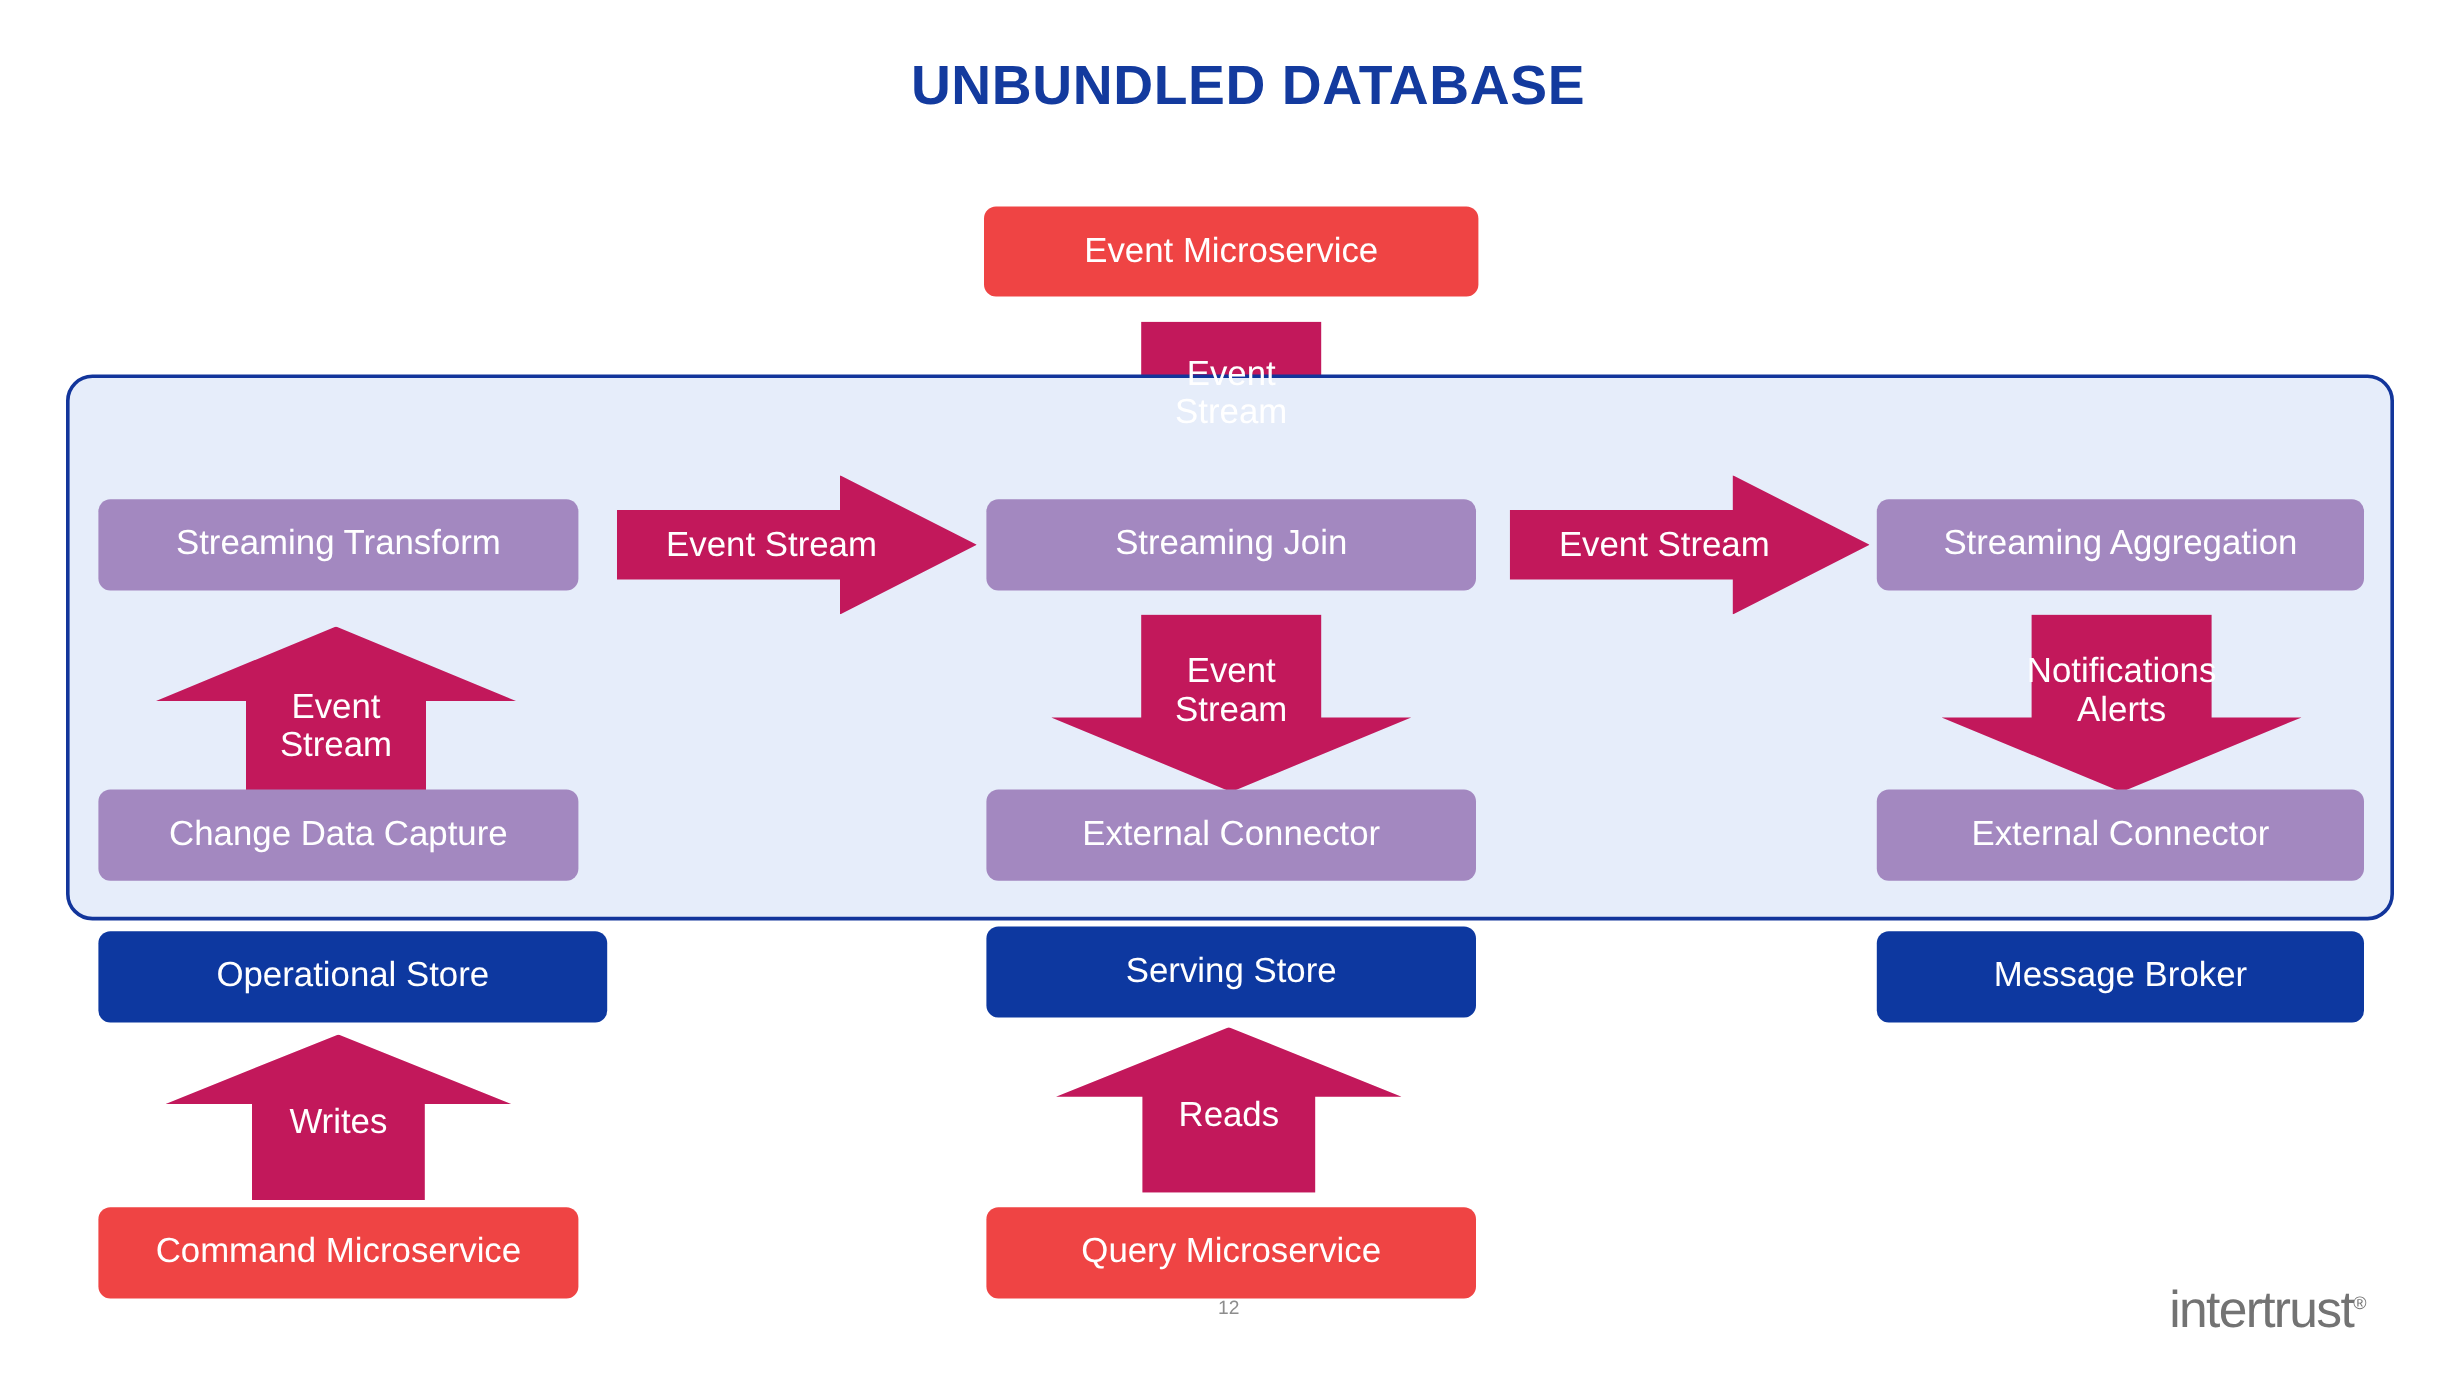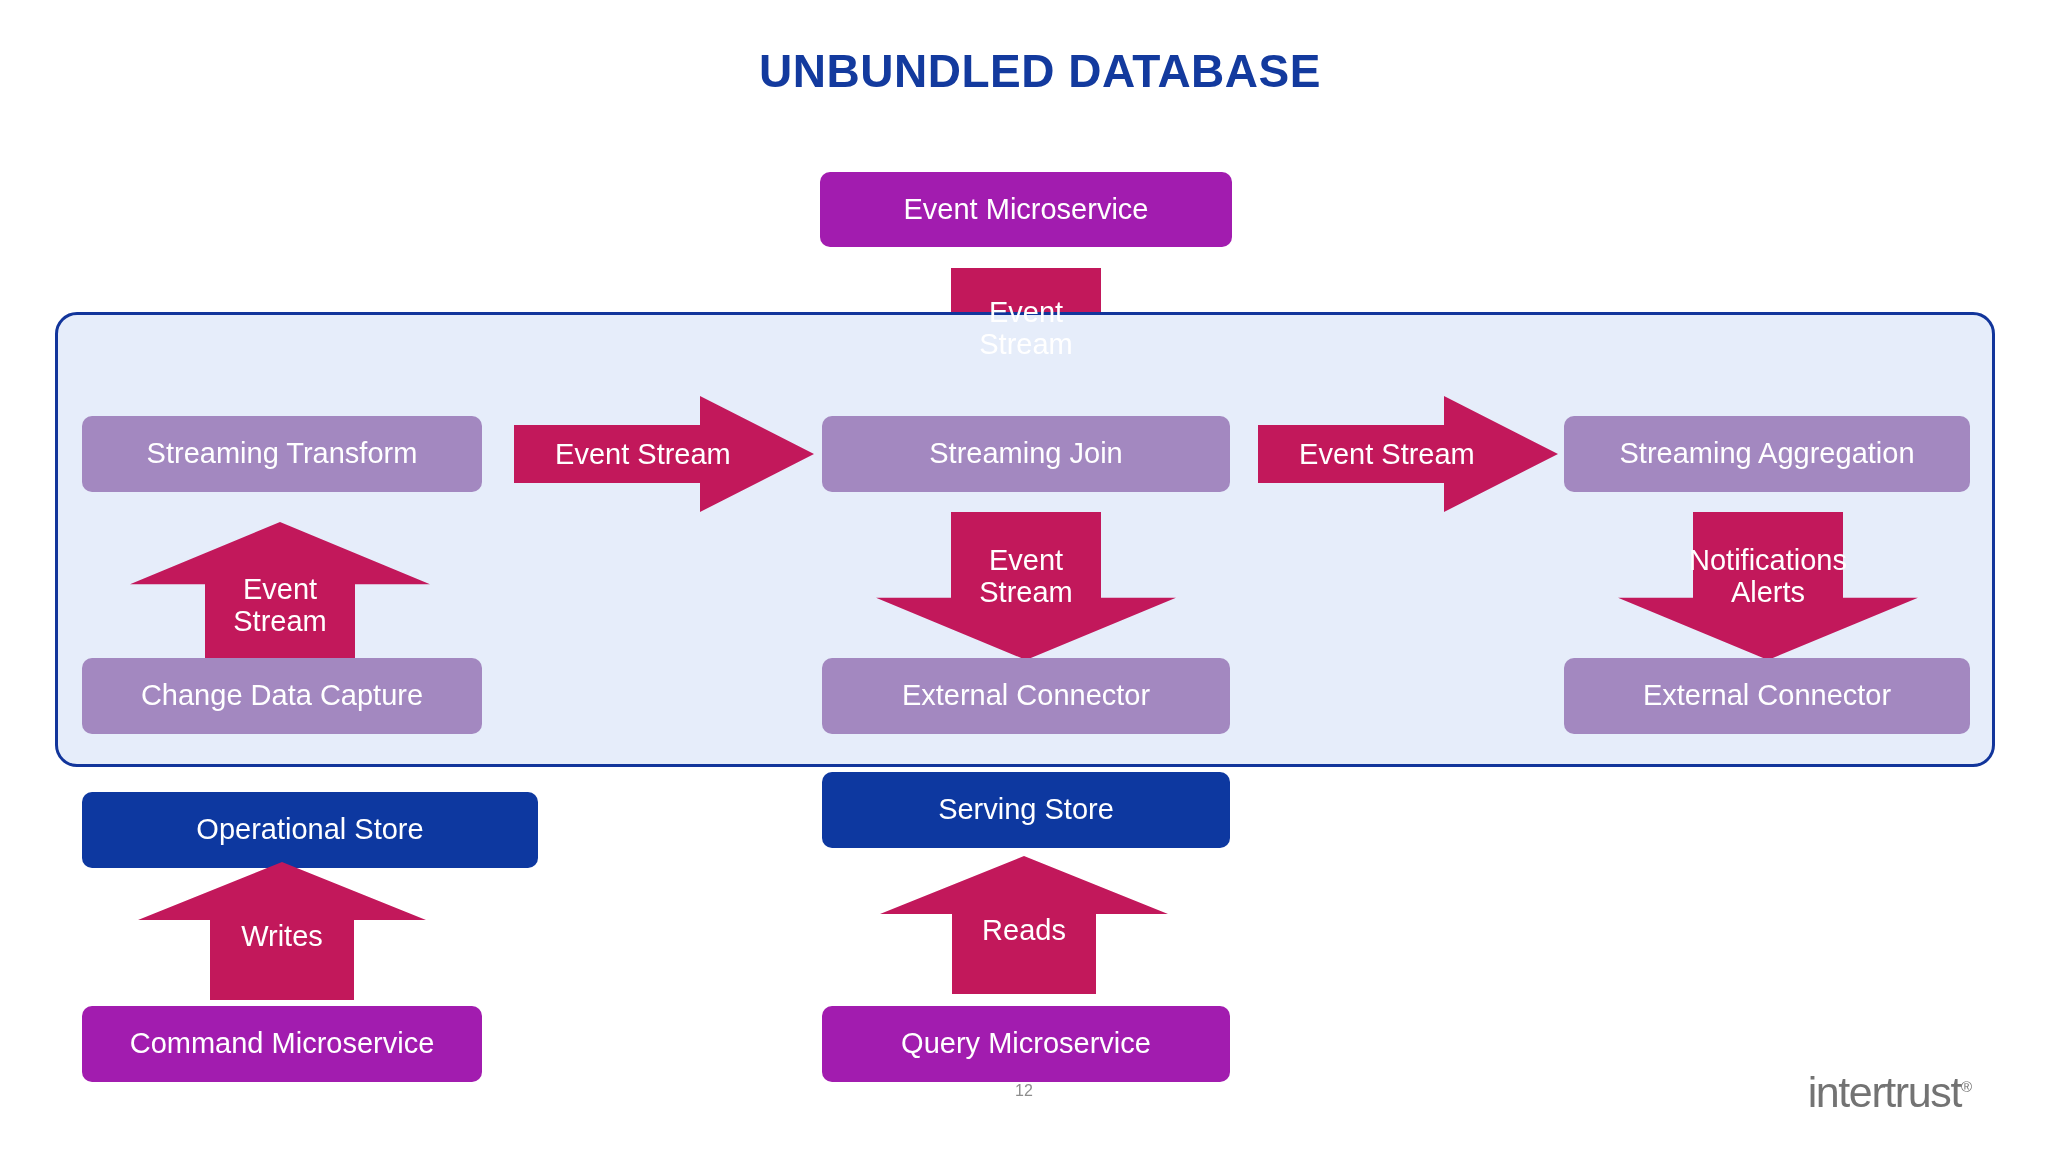--- a/index.html
+++ b/index.html
@@ -40,21 +40,21 @@
     justify-content: center;
     border-radius: 10px;
     color: #ffffff;
     font-size: 29px;
     font-weight: 500;
     text-align: center;
     line-height: 1.15;
     box-sizing: border-box;
     padding: 0 10px;
   }
-  .node.teal   { background: #a21caf; }
+  .node.teal   { background: #ef4444; }
   .node.purple { background: #a388c0; }
   .node.blue   { background: #0d38a0; }
 
   
   #pipeline {
     position: absolute;
     left: 55px;
     top: 312px;
     width: 1940px;
     height: 455px;
@@ -178,24 +178,25 @@
     <span class="arrow-label">Notifications
 Alerts</span>
   </div>
 
   <div class="node purple" style="left:82px; top:658px; width:400px; height:76px;">Change Data Capture</div>
 
   <div class="node purple" style="left:822px; top:658px; width:408px; height:76px;">External Connector</div>
 
   <div class="node purple" style="left:1564px; top:658px; width:406px; height:76px;">External Connector</div>
 
-  <div class="node blue" style="left:82px; top:792px; width:456px; height:76px;">Operational Store</div>
+  <div class="node blue" style="left:82px; top:776px; width:424px; height:76px;">Operational Store</div>
 
   <div class="node blue" style="left:822px; top:772px; width:408px; height:76px;">Serving Store</div>
 
+  <div class="node blue" style="left:1564px; top:776px; width:406px; height:76px;">Message Broker</div>
 
   <div class="arrow up" style="left:880px; top:856px; width:288px; height:138px;">
     <span class="arrow-shape"></span>
     <span class="arrow-label">Reads</span>
   </div>
 
   <div class="arrow up" style="left:138px; top:862px; width:288px; height:138px;">
     <span class="arrow-shape"></span>
     <span class="arrow-label">Writes</span>
   </div>

